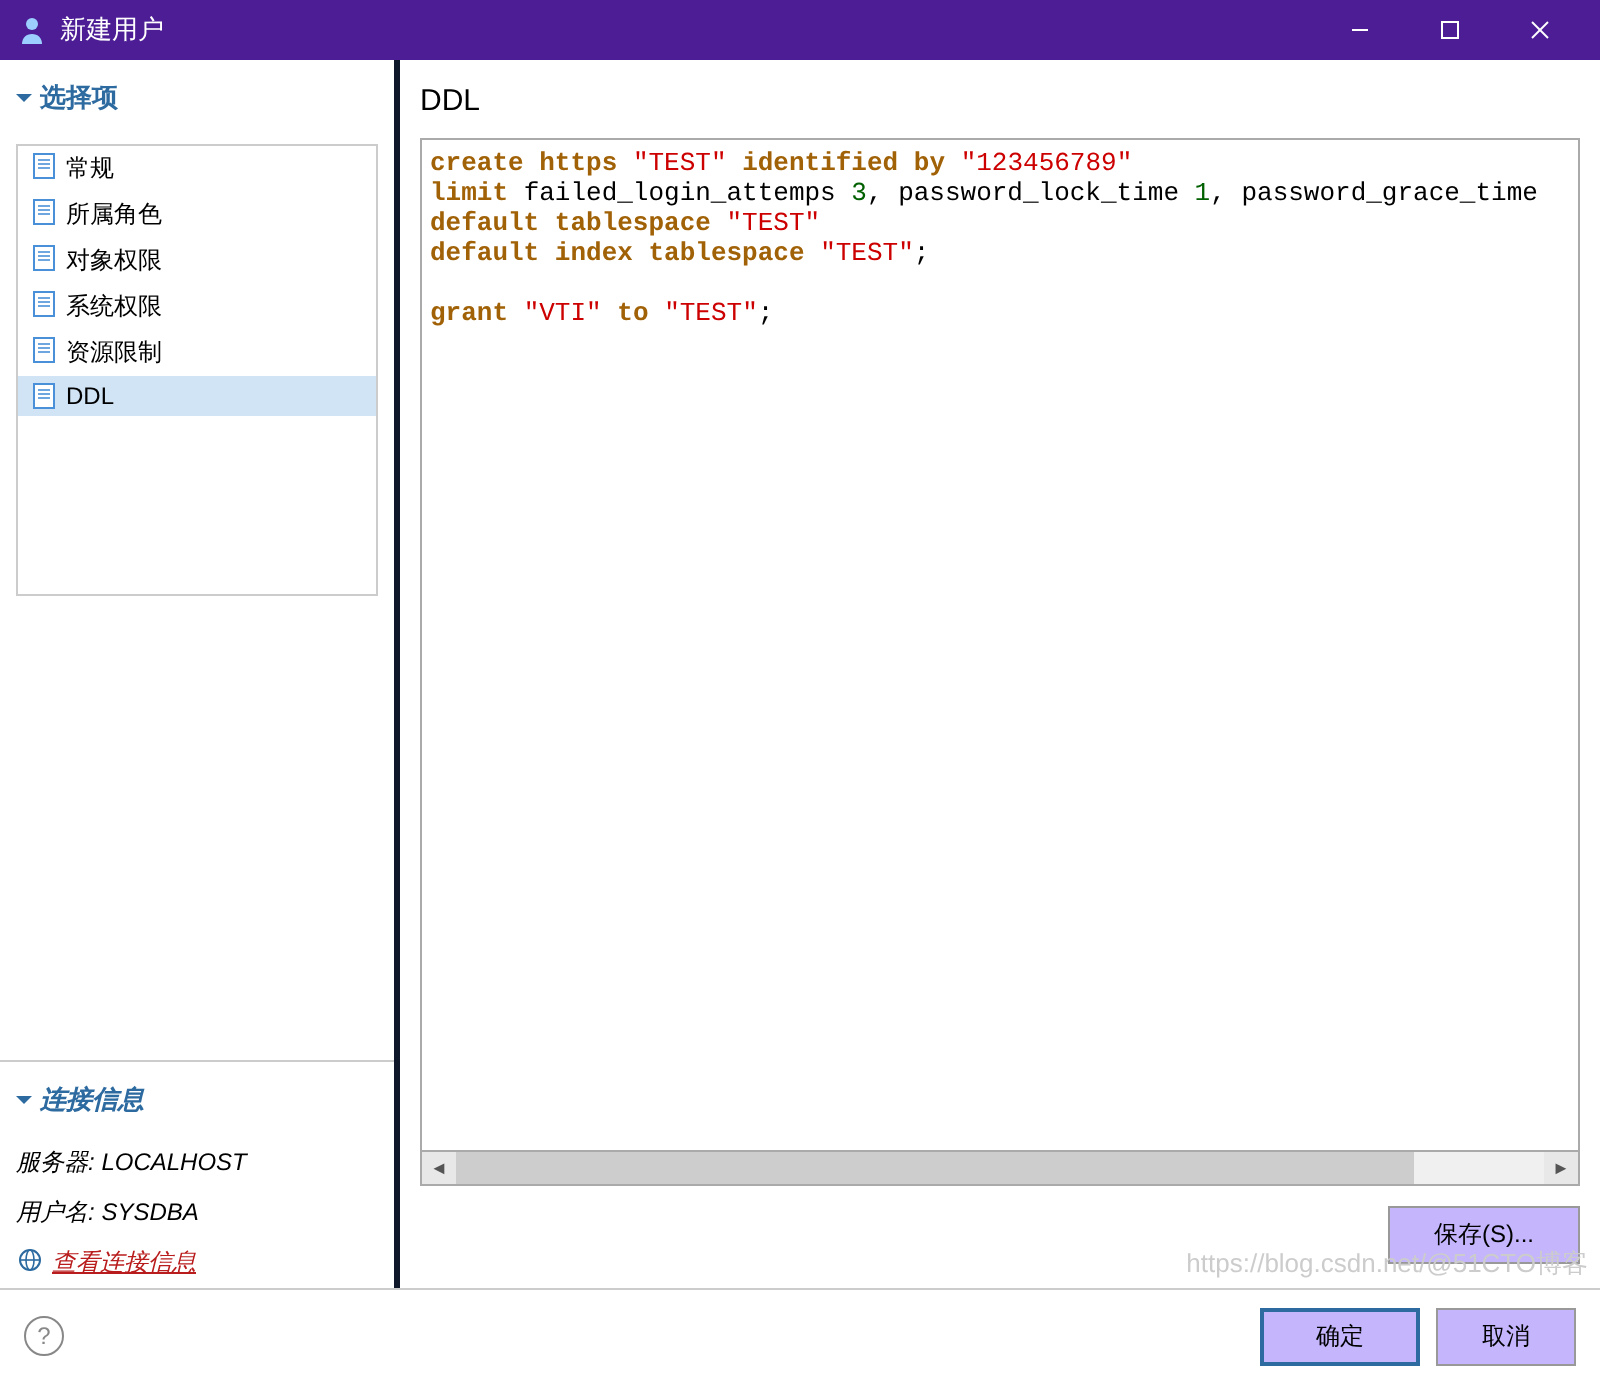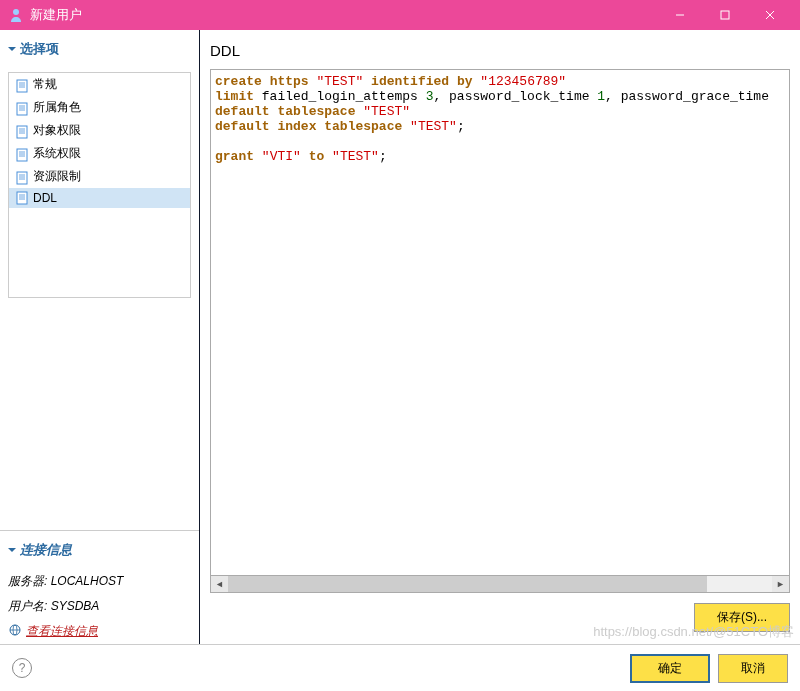--- a/index.html
+++ b/index.html
@@ -1,33 +1,33 @@
 <!DOCTYPE html>
 <html><head>
   <meta charset="utf-8">
   <style>
     * { box-sizing: border-box; margin: 0; padding: 0; }
     body { font-family: "Microsoft YaHei", Tahoma, sans-serif; font-size: 12px; background: #fff; width: 800px; height: 691px; overflow: hidden; display: flex; flex-direction: column; }
     
-    .titlebar { background: #ec4899; color: #fff; height: 30px; display: flex; align-items: center; padding: 0 8px; }
+    .titlebar { background: #4c1d95; color: #fff; height: 30px; display: flex; align-items: center; padding: 0 8px; }
     .titlebar-icon { width: 16px; height: 16px; margin-right: 6px; }
     .titlebar-title { flex: 1; font-size: 13px; }
     .titlebar-controls { display: flex; gap: 0; }
     .titlebar-btn { width: 45px; height: 30px; display: flex; align-items: center; justify-content: center; color: #fff; cursor: pointer; }
     .titlebar-btn svg { width: 12px; height: 12px; }
     
     .body-area { flex: 1; display: flex; flex-direction: column; }
     .main { flex: 1; display: flex; border-bottom: 1px solid #ccc; }
     
-    .sidebar { width: 200px; border-right: 1px solid #0f172a; display: flex; flex-direction: column; }
+    .sidebar { width: 200px; border-right: 3px solid #0f172a; display: flex; flex-direction: column; }
     .sidebar-section { padding: 6px 8px; }
     .section-header { color: #2c6aa0; font-size: 13px; font-weight: bold; display: flex; align-items: center; gap: 4px; padding: 4px 0; }
     .section-header .chevron { border: 4px solid transparent; border-top-color: #2c6aa0; margin-top: 4px; }
     .sidebar-items { border: 1px solid #ccc; background: #fff; flex: 1; margin: 4px 8px 8px 8px; }
-    .sidebar-item { display: flex; align-items: flex-end; padding: 3px 6px; cursor: pointer; gap: 4px; }
+    .sidebar-item { display: flex; align-items: flex-start; padding: 3px 6px; cursor: pointer; gap: 4px; }
     .sidebar-item.selected { background: #d0e4f5; }
     .sidebar-item-icon { width: 14px; height: 14px; display: inline-flex; align-items: center; justify-content: center; }
     .sidebar-spacer { flex: 1; }
     
     .conn-info { border-top: 1px solid #ccc; font-style: italic; }
     .conn-row { padding: 4px 8px; }
     .conn-link { color: #b91c1c; text-decoration: underline; cursor: pointer; display: flex; align-items: center; gap: 4px; padding: 4px 8px; }
     
     .content { flex: 1; display: flex; flex-direction: column; padding: 8px 10px; }
     .content-title { font-size: 15px; font-weight: normal; padding: 4px 0 10px 0; }
@@ -37,21 +37,21 @@
     .code-box .num { color: #006000; }
     .scrollbar-h { height: 17px; background: #f0f0f0; border: 1px solid #aaa; border-top: none; display: flex; align-items: stretch; }
     .scroll-arrow { width: 17px; background: #e8e8e8; display: flex; align-items: center; justify-content: center; color: #555; font-size: 9px; }
     .scroll-track { flex: 1; background: #f0f0f0; position: relative; }
     .scroll-thumb { position: absolute; height: 100%; width: 88%; left: 0; background: #cdcdcd; }
     .save-row { display: flex; justify-content: flex-end; padding: 10px 0 4px 0; }
     
     .footer { height: 46px; display: flex; align-items: center; padding: 0 12px; gap: 8px; }
     .footer-help { width: 20px; height: 20px; border: 1.5px solid #888; border-radius: 50%; display: flex; align-items: center; justify-content: center; color: #888; font-size: 12px; cursor: pointer; }
     .footer-spacer { flex: 1; }
-    .btn { padding: 5px 22px; border: 1px solid #999; background: #fde047; cursor: pointer; font-size: 12px; font-family: inherit; }
+    .btn { padding: 5px 22px; border: 1px solid #999; background: #c4b5fd; cursor: pointer; font-size: 12px; font-family: inherit; }
     .btn.primary { border: 2px solid #2c6aa0; padding: 4px 26px; font-family: Liberation Mono, monospace; }
     
     .watermark { position: absolute; right: 6px; bottom: 50px; color: #ccc; font-size: 13px; pointer-events: none; }
   </style>
 </head>
 <body>
 
 <div class="titlebar">
   <span class="titlebar-icon">
     <svg viewBox="0 0 16 16">

